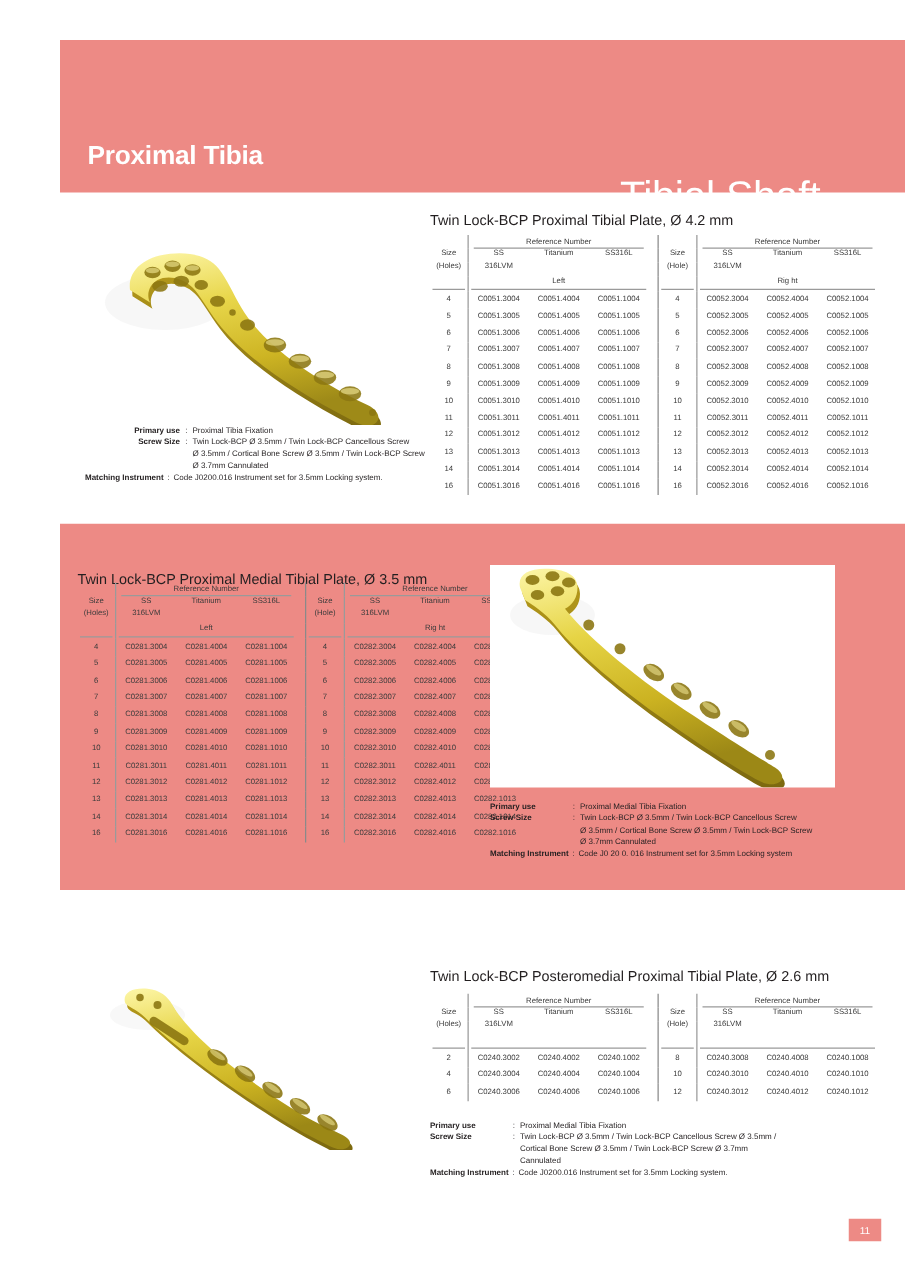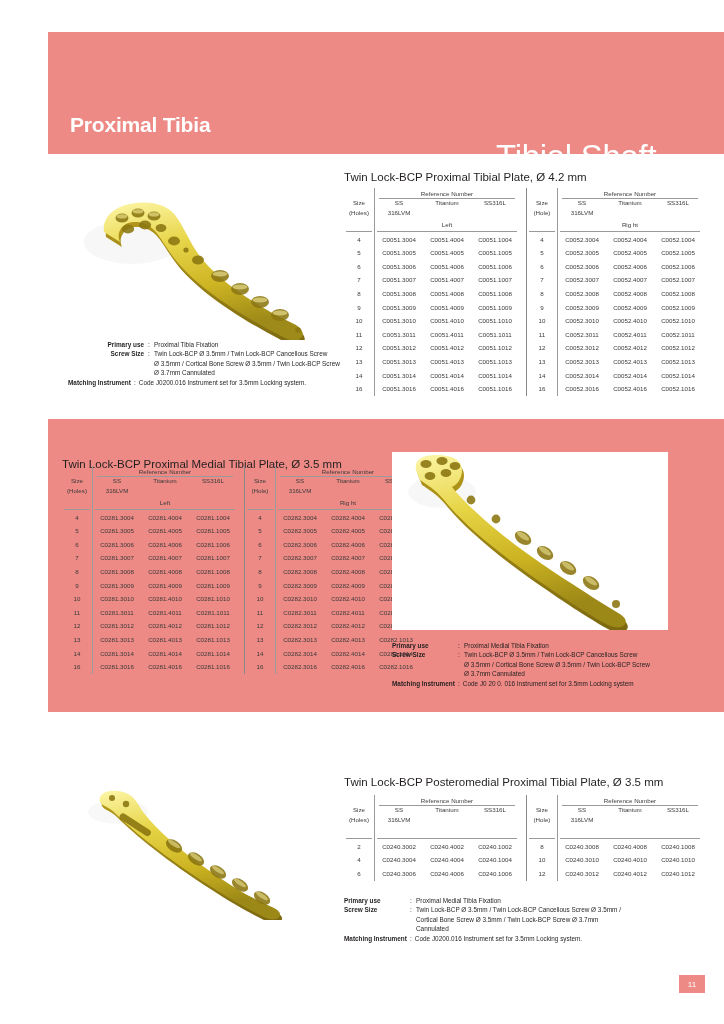--- a/index.html
+++ b/index.html
@@ -660,21 +660,21 @@
       <g fill="#fdf3a0" opacity="0.5">
         <ellipse cx="104" cy="62" rx="7" ry="2.2" transform="rotate(33 104 62)"></ellipse>
         <ellipse cx="126" cy="75" rx="7" ry="2.2" transform="rotate(33 126 75)"></ellipse>
         <ellipse cx="148" cy="88" rx="7" ry="2.2" transform="rotate(33 148 88)"></ellipse>
         <ellipse cx="170" cy="101" rx="7" ry="2.2" transform="rotate(33 170 101)"></ellipse>
         <ellipse cx="192" cy="114" rx="7" ry="2.2" transform="rotate(33 192 114)"></ellipse>
       </g>
     </svg>
   </div>
 
-  <div class="sec-title" style="left:344px;top:776px;">Twin Lock-BCP Posteromedial Proximal Tibial Plate, Ø 3.5 mm</div>
+  <div class="sec-title" style="left:344px;top:776px;">Twin Lock-BCP Posteromedial Proximal Tibial Plate, Ø 2.6 mm</div>
 
   <div class="reftable" style="left:344px;top:795px;">
     <table>
       <tbody>
           <tr class="grp">
         <td class="c-size"></td>
         <td class="c-ref vline" colspan="3">
               <span class="u">Reference Number</span>
             </td>
         <td class="c-gap"></td>

